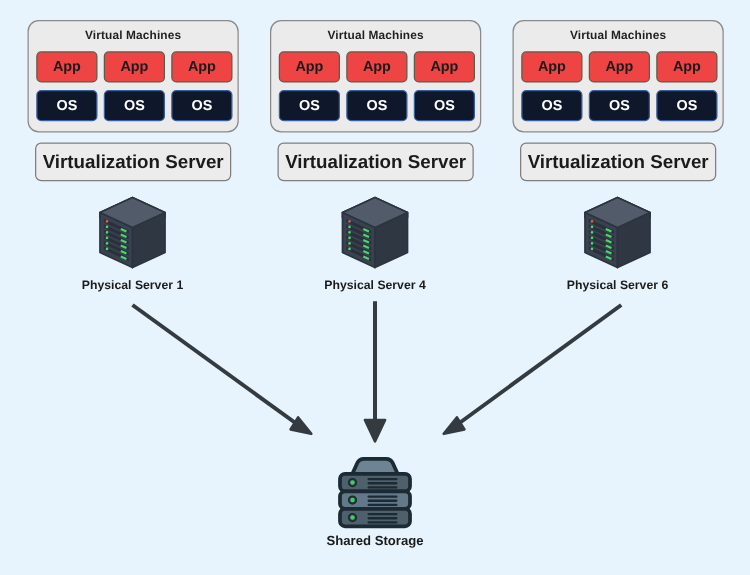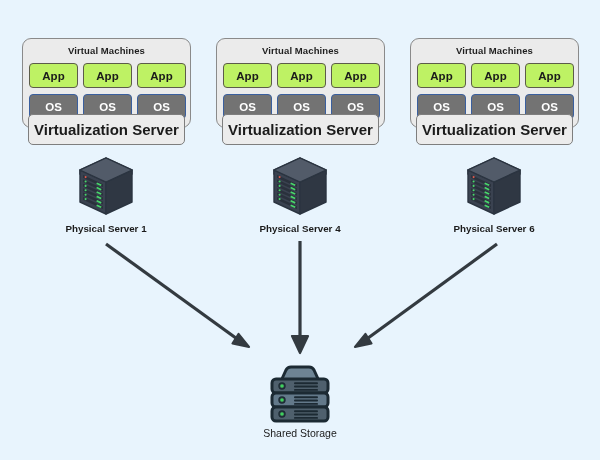--- a/index.html
+++ b/index.html
@@ -35,21 +35,20 @@
   .vm-container {
     position: absolute;
     left: 11px;
     top: 16px;
     width: 169px;
     height: 90px;
     background: #ebebeb;
     border: 1.3px solid #8a8a8a;
     border-radius: 9px;
     box-sizing: border-box;
-    margin-top: 22px;
   }
   .vm-title {
     position: absolute;
     left: 0;
     top: 6px;
     width: 100%;
     text-align: center;
     font-size: 9.5px;
     font-weight: bold;
     color: #1f1f1f;
@@ -70,26 +69,26 @@
     height: 25px;
     box-sizing: border-box;
     border-radius: 4px;
     display: flex;
     align-items: center;
     justify-content: center;
     font-size: 11.5px;
     font-weight: bold;
   }
   .cell-app {
-    background: #bef264;
+    background: #ef4444;
     border: 1.3px solid #5c5c4a;
     color: #1b1b1b;
   }
   .cell-os {
-    background: #737373;
+    background: #0f172a;
     border: 1.3px solid #3a5f9e;
     color: #ffffff;
   }
 
   
   .virt-bar {
     position: absolute;
     left: 17px;
     top: 114px;
     width: 157px;
@@ -143,21 +142,21 @@
     width: 74px;
     height: 62px;
   }
   .storage-label {
     position: absolute;
     left: 200px;
     top: 427px;
     width: 200px;
     text-align: center;
     font-size: 10.5px;
-    font-weight: normal;
+    font-weight: bold;
     color: #1b1b1b;
   }
 </style>
 </head>
 <body>
 
 <div id="canvas">
 
   <div class="column col-0">
     <div class="vm-container">

